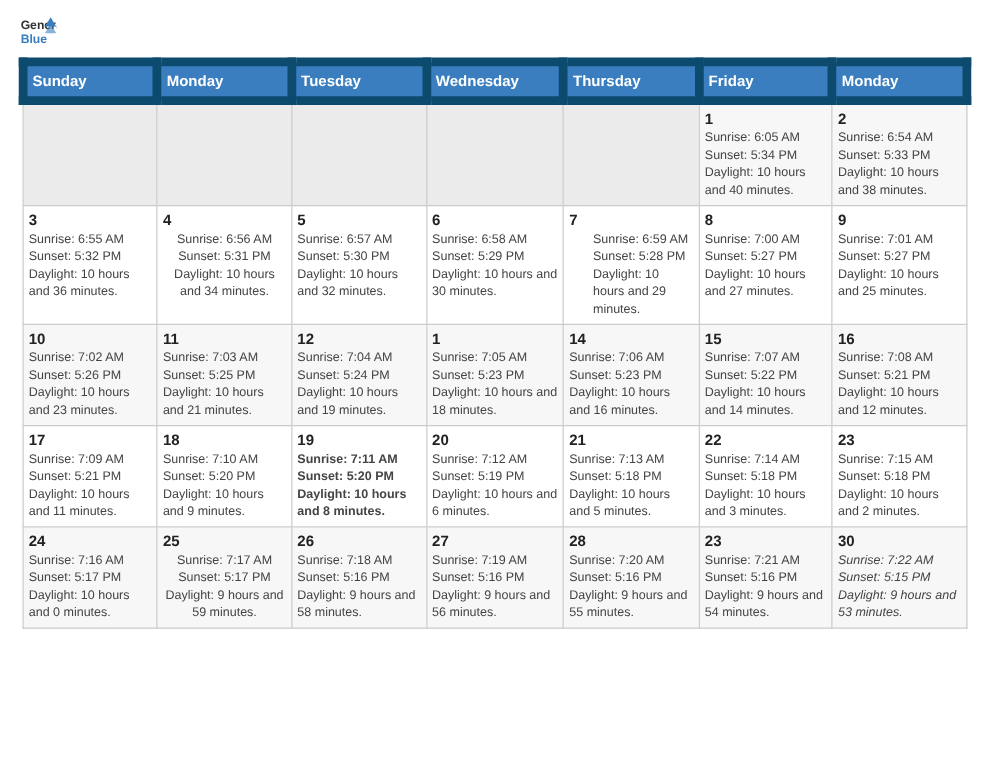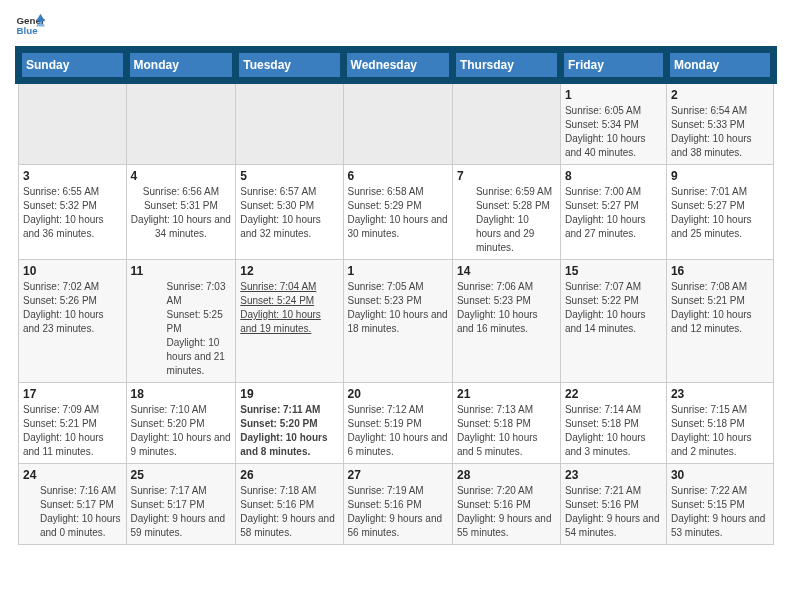--- a/index.html
+++ b/index.html
@@ -187,27 +187,27 @@
         </tr>
         <tr>
           <td>
             <div class="day-number">10</div>
             <div class="day-info" style="white-space: pre-line;">Sunrise: 7:02 AM
 Sunset: 5:26 PM
 Daylight: 10 hours and 23 minutes.</div>
           </td>
           <td>
             <div class="day-number">11</div>
-            <div class="day-info" style="white-space: pre-line; margin-left: 36px;">Sunrise: 7:03 AM
+            <div class="day-info" style="white-space: pre-line;">Sunrise: 7:03 AM
 Sunset: 5:25 PM
 Daylight: 10 hours and 21 minutes.</div>
           </td>
           <td>
             <div class="day-number">12</div>
-            <div class="day-info" style="white-space: pre-line; text-decoration: underline;">Sunrise: 7:04 AM
+            <div class="day-info" style="white-space: pre-line;">Sunrise: 7:04 AM
 Sunset: 5:24 PM
 Daylight: 10 hours and 19 minutes.</div>
           </td>
           <td>
             <div class="day-number">1</div>
             <div class="day-info" style="white-space: pre-line;">Sunrise: 7:05 AM
 Sunset: 5:23 PM
 Daylight: 10 hours and 18 minutes.</div>
           </td>
           <td>
@@ -269,27 +269,27 @@
           <td>
             <div class="day-number">23</div>
             <div class="day-info" style="white-space: pre-line;">Sunrise: 7:15 AM
 Sunset: 5:18 PM
 Daylight: 10 hours and 2 minutes.</div>
           </td>
         </tr>
         <tr>
           <td>
             <div class="day-number">24</div>
-            <div class="day-info" style="white-space: pre-line; margin-left: 17px;">Sunrise: 7:16 AM
+            <div class="day-info" style="white-space: pre-line;">Sunrise: 7:16 AM
 Sunset: 5:17 PM
 Daylight: 10 hours and 0 minutes.</div>
           </td>
           <td>
             <div class="day-number">25</div>
-            <div class="day-info" style="white-space: pre-line;">Sunrise: 7:17 AM
+            <div class="day-info" style="white-space: pre-line; text-align: center;">Sunrise: 7:17 AM
 Sunset: 5:17 PM
 Daylight: 9 hours and 59 minutes.</div>
           </td>
           <td>
             <div class="day-number">26</div>
             <div class="day-info" style="white-space: pre-line;">Sunrise: 7:18 AM
 Sunset: 5:16 PM
 Daylight: 9 hours and 58 minutes.</div>
           </td>
           <td>
@@ -305,20 +305,20 @@
 Daylight: 9 hours and 55 minutes.</div>
           </td>
           <td>
             <div class="day-number">23</div>
             <div class="day-info" style="white-space: pre-line;">Sunrise: 7:21 AM
 Sunset: 5:16 PM
 Daylight: 9 hours and 54 minutes.</div>
           </td>
           <td>
             <div class="day-number">30</div>
-            <div class="day-info" style="white-space: pre-line;">Sunrise: 7:22 AM
+            <div class="day-info" style="white-space: pre-line; font-style: italic;">Sunrise: 7:22 AM
 Sunset: 5:15 PM
 Daylight: 9 hours and 53 minutes.</div>
           </td>
         </tr>
       </tbody>
   </table>
 </div>
 
 </body></html>

